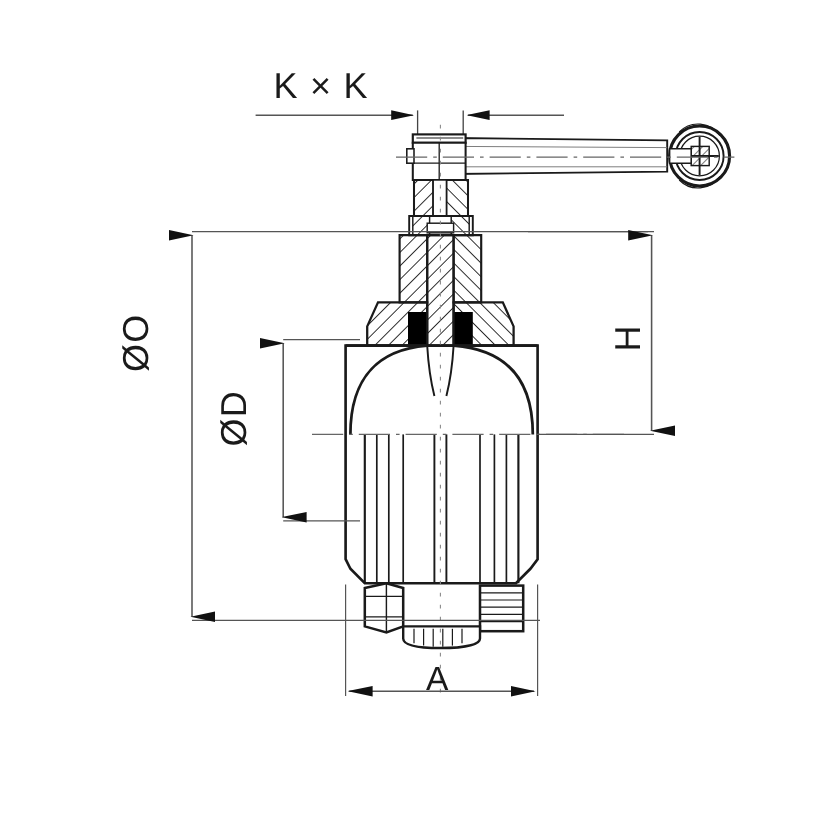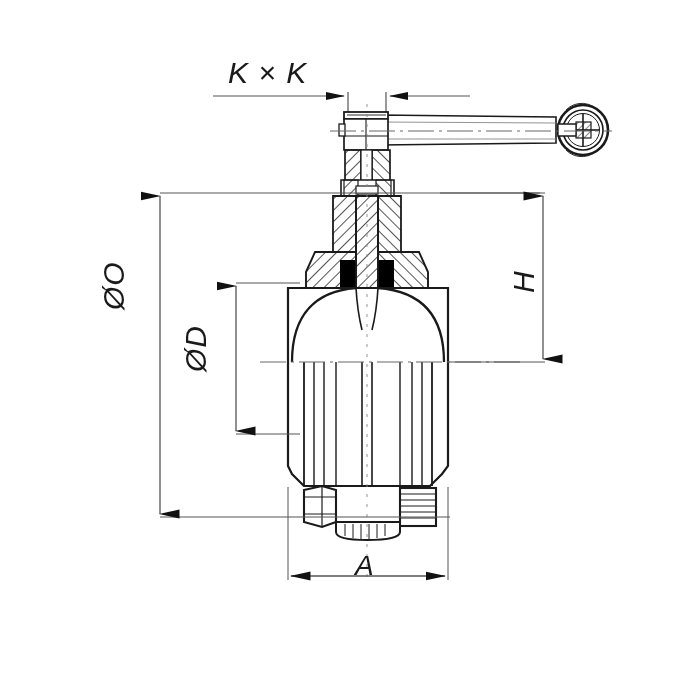--- a/index.html
+++ b/index.html
@@ -9,21 +9,20 @@
   }
   body {
     font-family: "Liberation Sans", sans-serif;
   }
   #stage {
     position: relative;
     width: 612px;
     height: 700px;
     background: #ffffff;
     overflow: hidden;
-    font-style: italic;
   }
   #drawing {
     position: absolute;
     left: 0;
     top: 0;
     width: 700px;
     height: 700px;
   }
   .dim-label {
     position: absolute;

